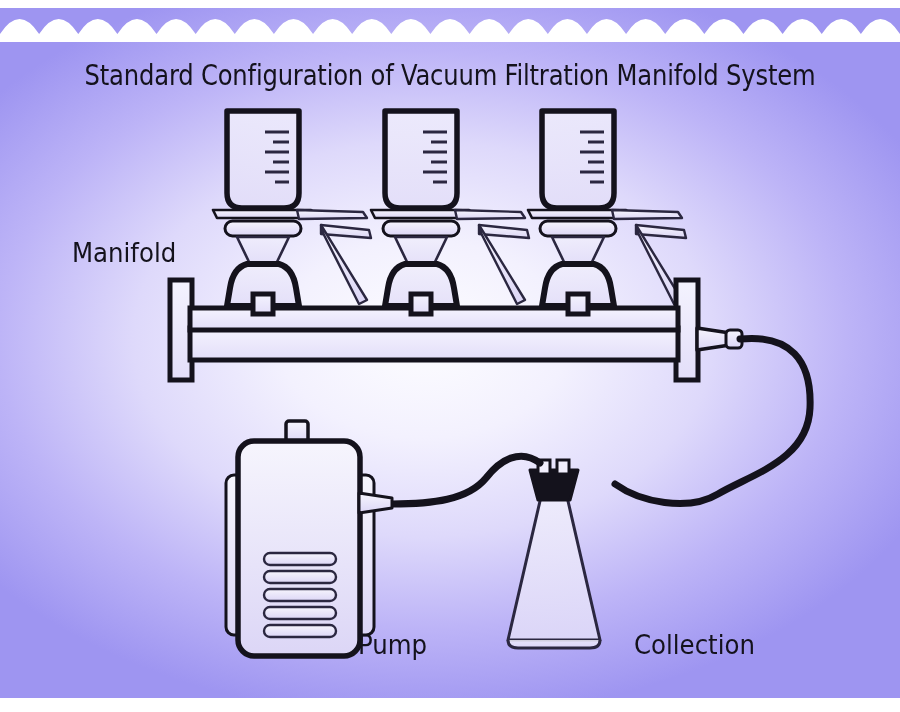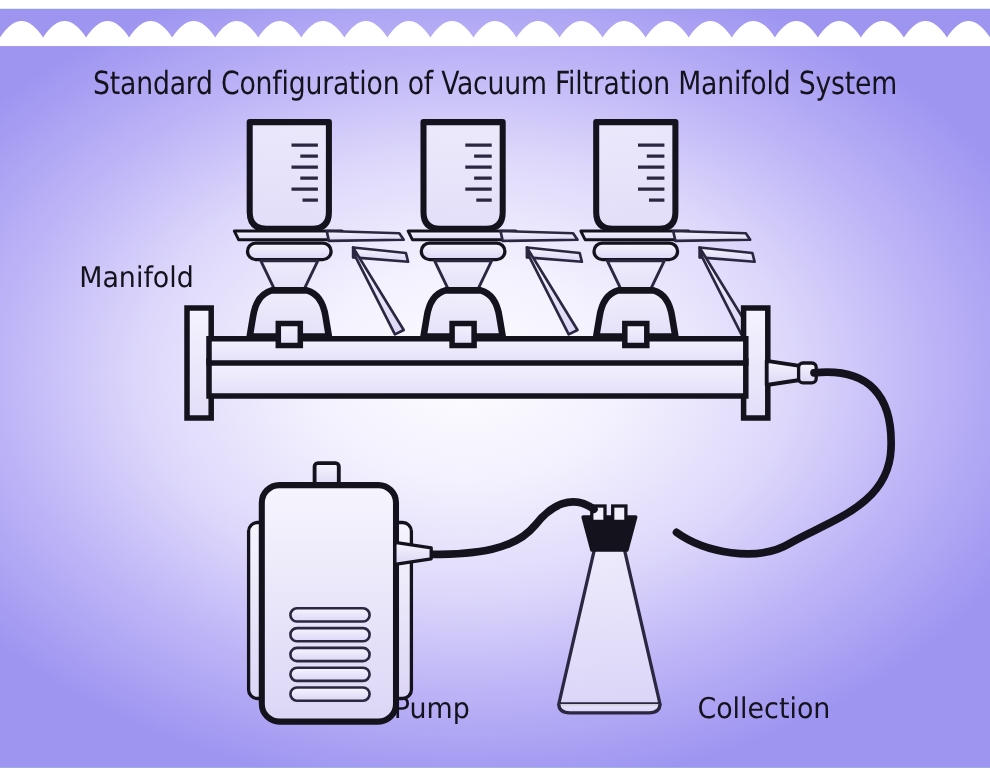--- a/index.html
+++ b/index.html
@@ -4,21 +4,21 @@
 <title>Vacuum Filtration Manifold System</title>
 <style>
   html,body{margin:0;padding:0;}
   body{
     width:900px;height:712px;overflow:hidden;
     font-family:"Liberation Sans","DejaVu Sans",sans-serif;
     background:#ffffff;
   }
   #stage{
     position:relative;width:900px;height:712px;
-    background:#14b8a6;
+    background:#fde047;
   }
   #card{
     position:absolute;left:0;top:8px;width:900px;height:690px;
     background:
       radial-gradient(ellipse 62% 55% at 47% 48%,
         #fdfdff 0%, #f3f1fe 26%, #ded9fb 52%, #bdb4f7 76%, #9e95f1 100%);
   }
   #scallop{
     position:absolute;left:0;bottom:0;width:900px;height:34px;
     pointer-events:none;

